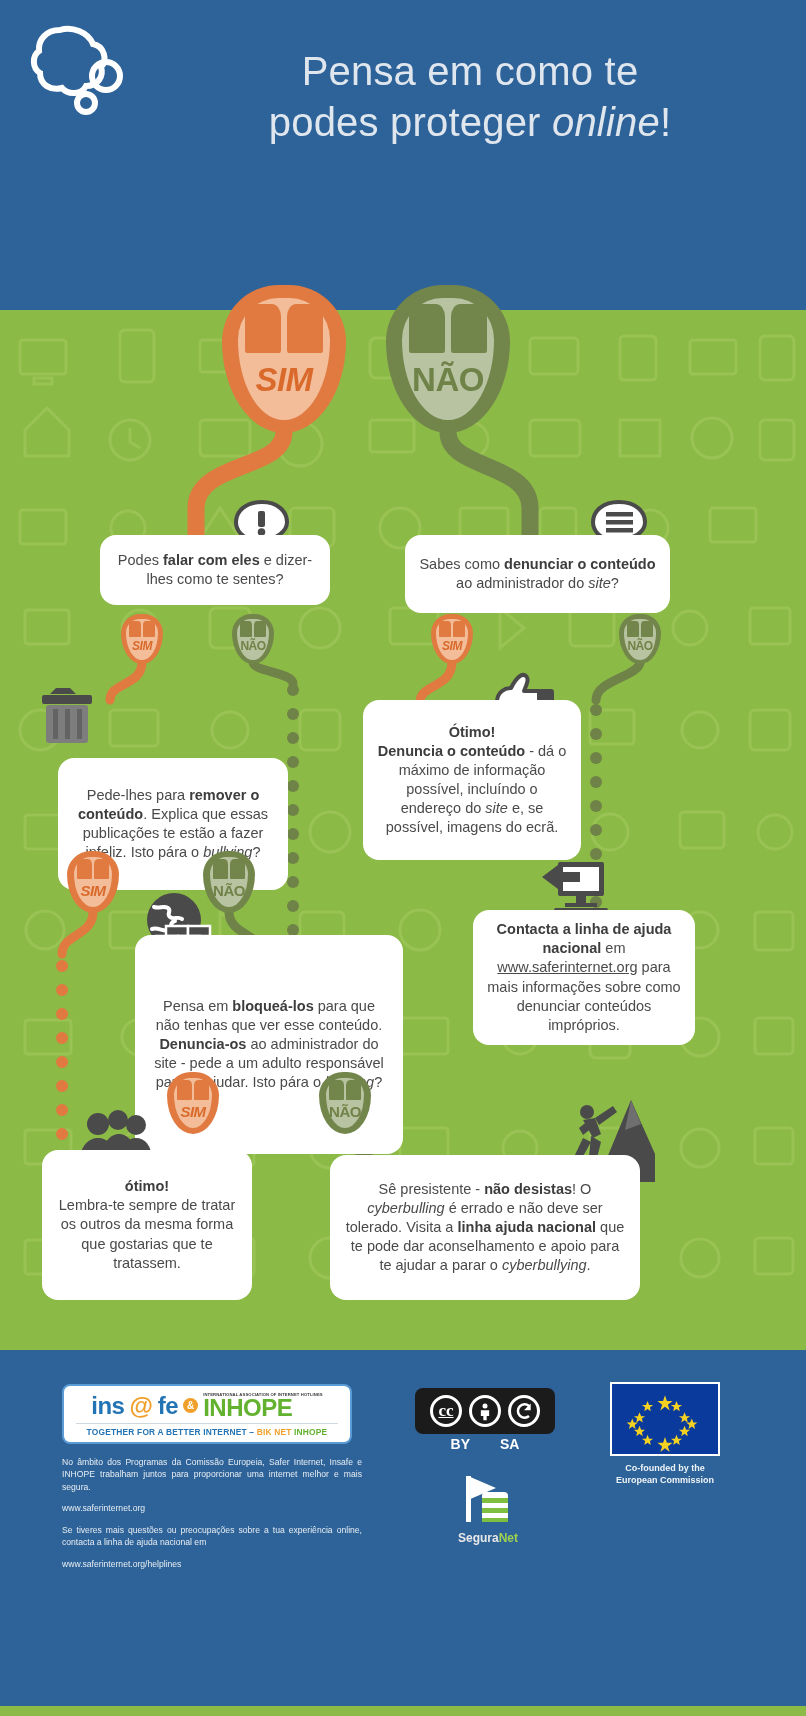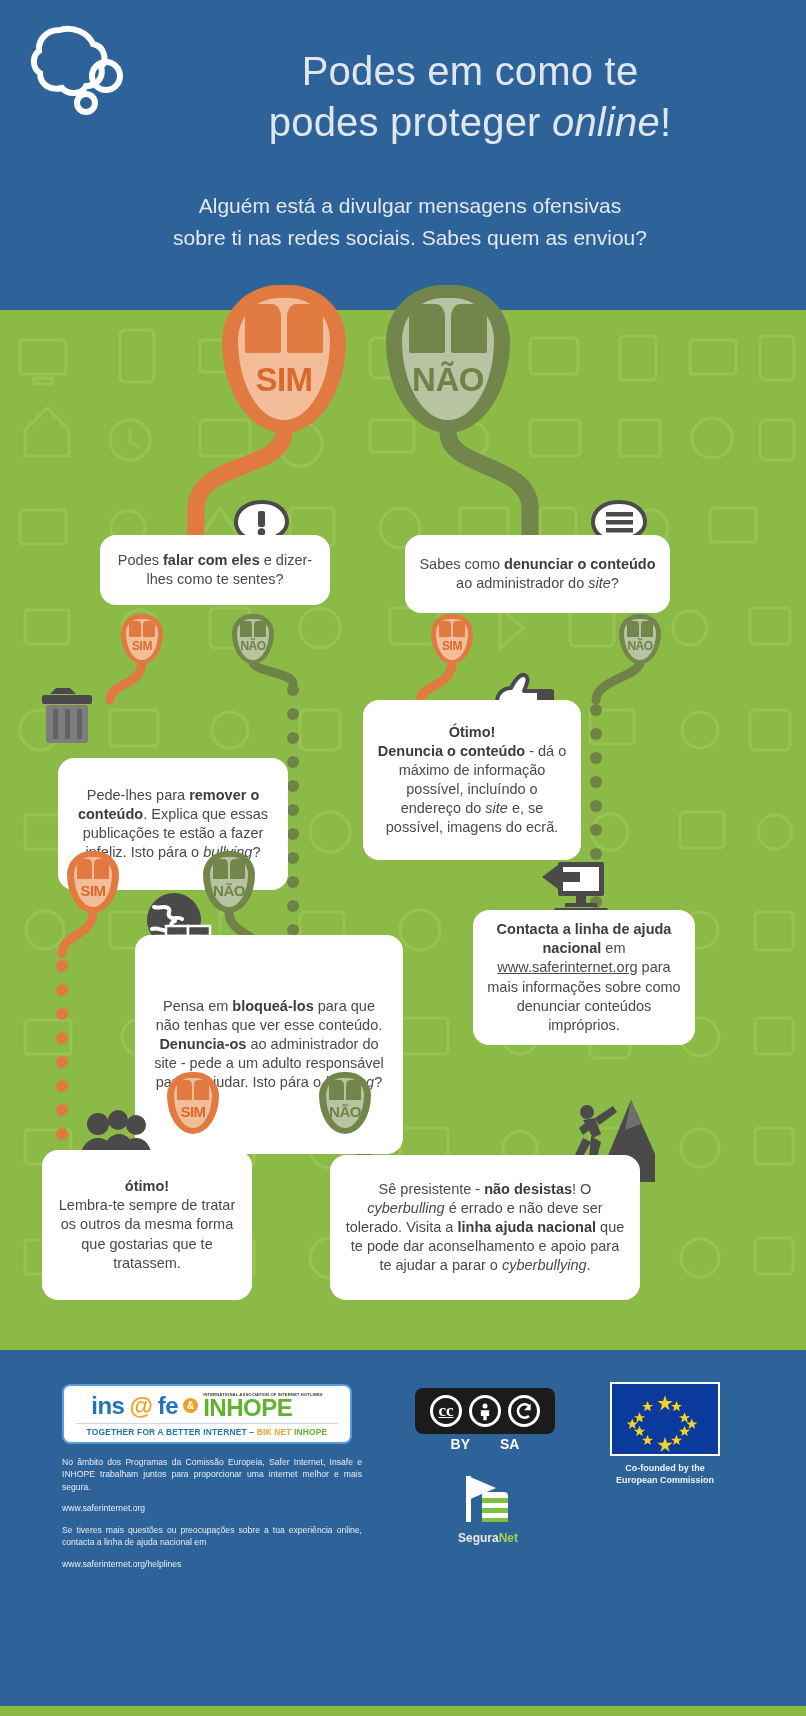--- a/index.html
+++ b/index.html
@@ -113,21 +113,21 @@
 
   
   .mouse { position:absolute; }
   .mouse-body {
     border-radius:46% 46% 50% 50% / 38% 38% 62% 62%;
     position:relative;
   }
   .m-big { width:124px; height:148px; }
 
   
-  .mouse-sim .mouse-body { background:#e07a40; }
+  .mouse-sim .mouse-body { background:#e07a40;font-style:italic; }
   .mouse-sim .inner { background:#f2bd98; }
   .mouse-sim .btn { background:#e07a40; }
   .mouse-sim .label { color:#d96a2c; }
   .mouse-nao .mouse-body { background:#72854b; }
   .mouse-nao .inner { background:#b8c4a1; }
   .mouse-nao .btn { background:#72854b; }
   .mouse-nao .label { color:#6f8247; }
 
   .inner {
     position:absolute; left:13%; top:9%; width:74%; height:82%;
@@ -170,30 +170,26 @@
 <div class="page">
 
   <div class="header">
     <svg class="cloud-icon" viewBox="0 0 120 100">
       <path d="M36 12 C22 12 14 22 15 33 C8 38 8 50 16 55 C16 67 27 73 38 70 C45 78 58 76 62 68 C74 68 80 58 77 49 C84 42 80 28 69 26 C64 14 48 8 36 12 Z" fill="none" stroke="#ffffff" stroke-width="6"></path>
       <circle cx="82" cy="58" r="14" fill="none" stroke="#ffffff" stroke-width="6"></circle>
       <circle cx="62" cy="85" r="9" fill="none" stroke="#ffffff" stroke-width="6"></circle>
     </svg>
 
     <div class="header-title">
-      <div>Podes em como te</div>
+      <div>Pensa em como te</div>
       <div>
         <span>podes proteger </span><span class="it">online</span><span>!</span>
       </div>
     </div>
 
-    <div class="header-sub">
-      <div>Alguém está a divulgar mensagens ofensivas</div>
-      <div>sobre ti nas redes sociais. Sabes quem as enviou?</div>
-    </div>
   </div>
 
   <div class="body-green">
     <svg class="pattern" viewBox="0 0 806 1040">
       <g class="g" opacity="0.85">
 
         <rect x="20" y="30" width="46" height="34" rx="3"></rect>
           <rect x="34" y="68" width="18" height="6"></rect>
         <rect x="120" y="20" width="34" height="52" rx="5"></rect>
         <rect x="200" y="30" width="44" height="32" rx="3"></rect>

